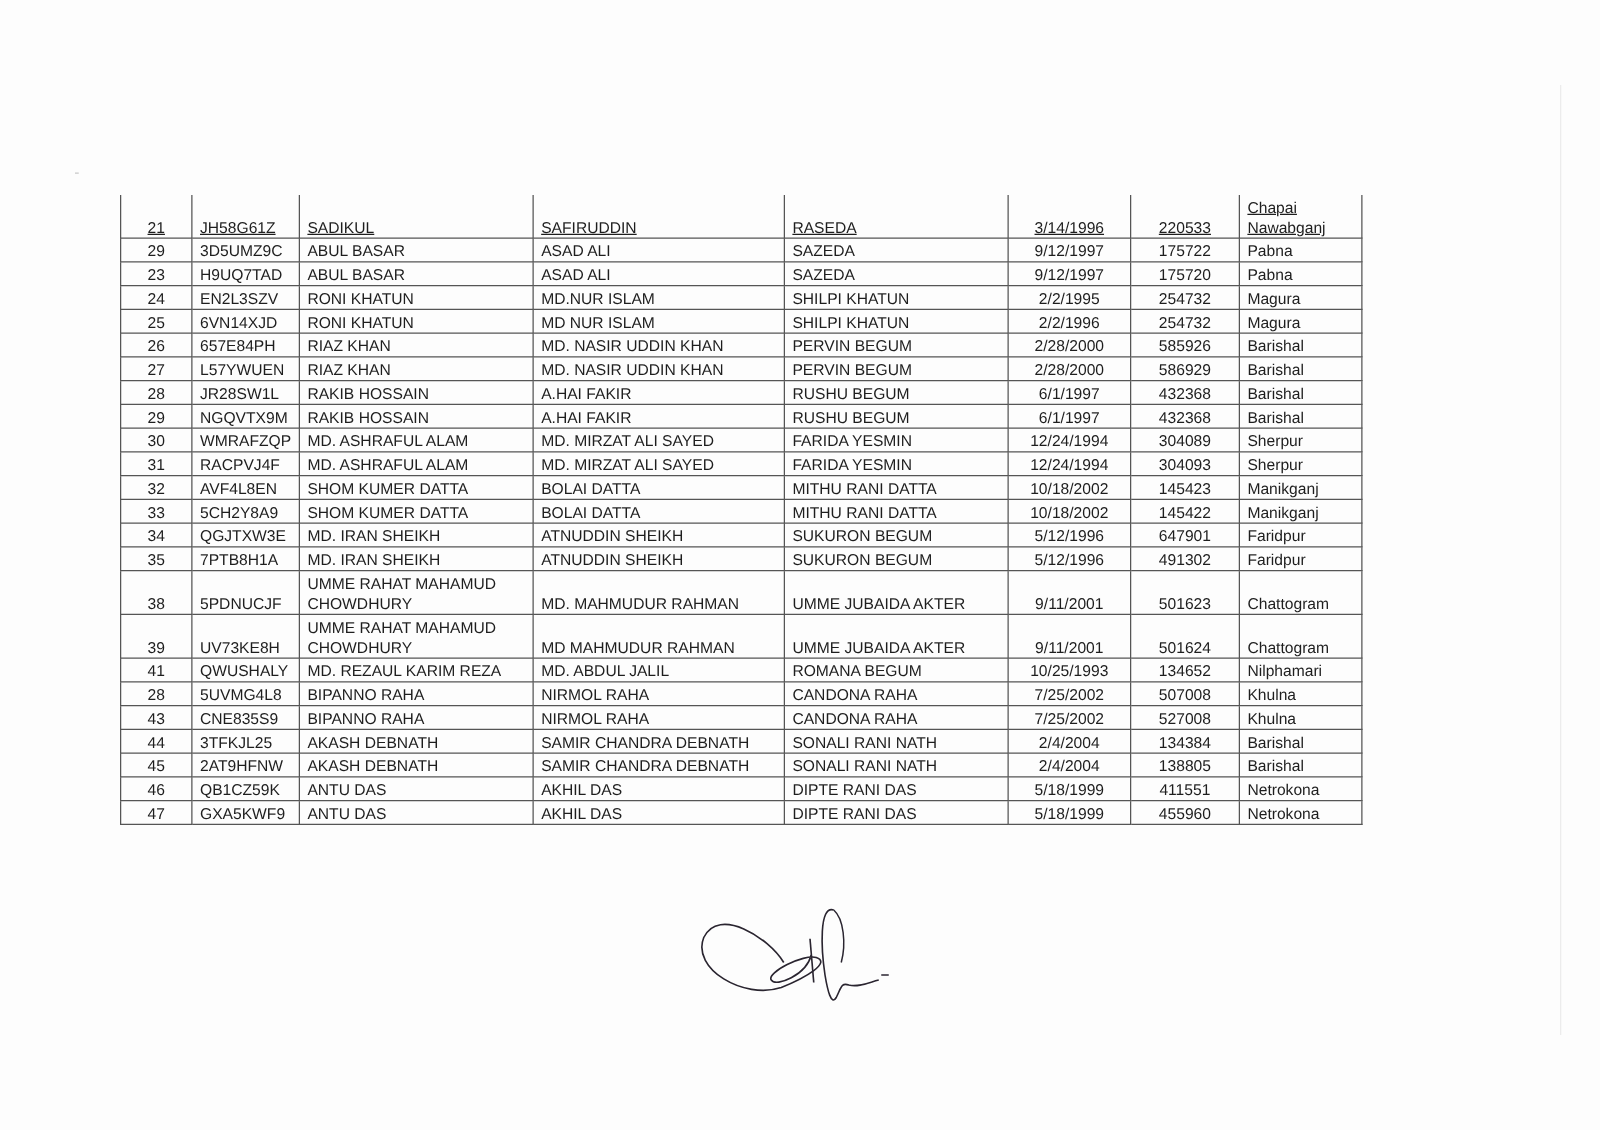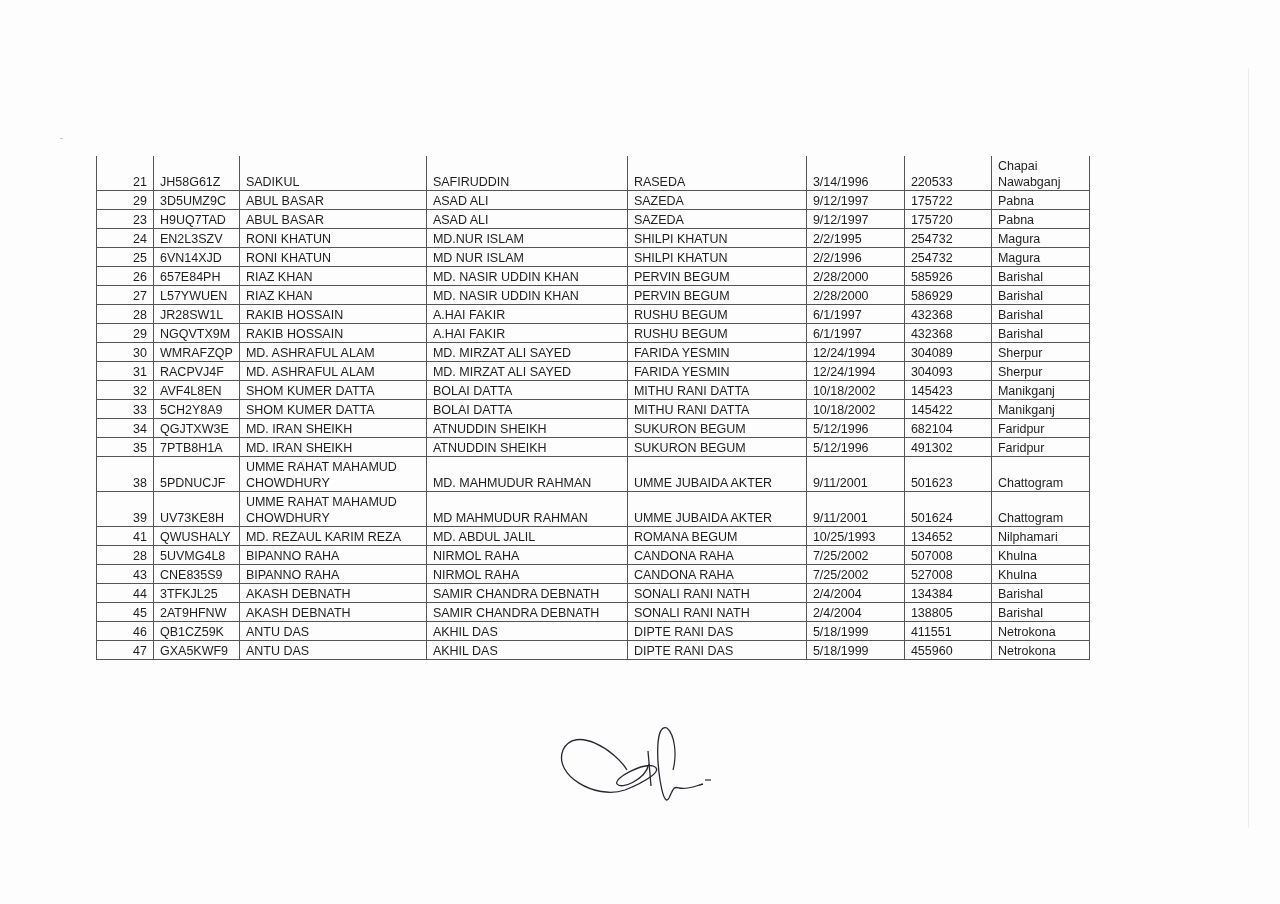--- a/index.html
+++ b/index.html
@@ -47,28 +47,29 @@
     table.records td {
       border: 1px solid #555;
       padding: 0 6px;
       vertical-align: bottom;
       white-space: nowrap;
       overflow: hidden;
       height: 18px;
     }
     table.records tr.first td {
       border-top: none;
+      text-decoration: underline;
     }
     table.records tr.tall td {
       height: 34px;
       white-space: normal;
       line-height: 16px;
     }
-    td.c-no { text-align: right; }
-    td.c-date, td.c-num { text-align: left; }
+    td.c-no { text-align: center; }
+    td.c-date, td.c-num { text-align: center; }
     .signature {
       position: absolute;
       left: 555px;
       top: 720px;
       width: 170px;
       height: 100px;
     }
   </style>
 </head>
 <body>
@@ -219,21 +220,21 @@
           <td class="c-num">145422</td>
           <td class="c-district">Manikganj</td>
         </tr>
         <tr>
           <td class="c-no">34</td>
           <td class="c-id">QGJTXW3E</td>
           <td class="c-name">MD. IRAN SHEIKH</td>
           <td class="c-father">ATNUDDIN SHEIKH</td>
           <td class="c-mother">SUKURON BEGUM</td>
           <td class="c-date">5/12/1996</td>
-          <td class="c-num">682104</td>
+          <td class="c-num">647901</td>
           <td class="c-district">Faridpur</td>
         </tr>
         <tr>
           <td class="c-no">35</td>
           <td class="c-id">7PTB8H1A</td>
           <td class="c-name">MD. IRAN SHEIKH</td>
           <td class="c-father">ATNUDDIN SHEIKH</td>
           <td class="c-mother">SUKURON BEGUM</td>
           <td class="c-date">5/12/1996</td>
           <td class="c-num">491302</td>

